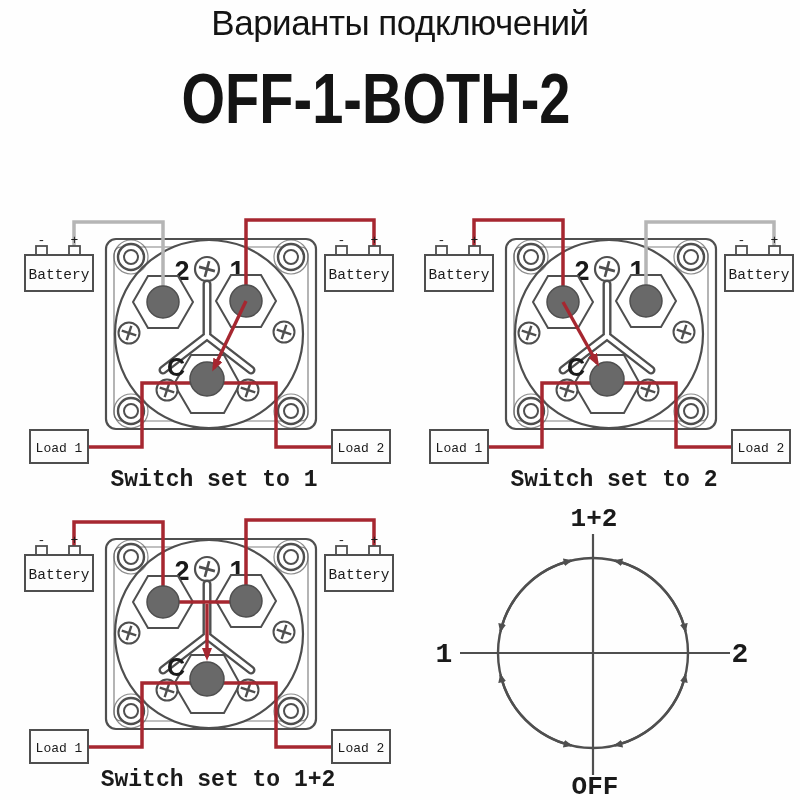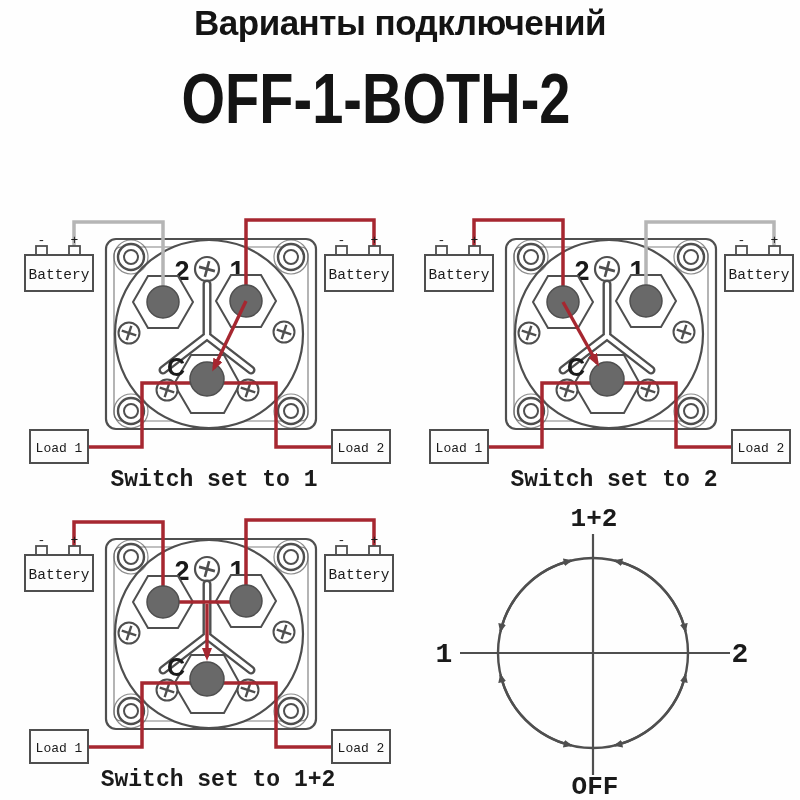--- a/index.html
+++ b/index.html
@@ -1,19 +1,19 @@
 <!DOCTYPE html>
 <html><head>
 <meta charset="utf-8">
 <style>
   html,body{margin:0;padding:0;background:#ffffff;}
   .page{position:relative;width:800px;height:800px;background:#fefefe;overflow:hidden;
         font-family:"Liberation Sans",sans-serif;color:#141414;}
   .title{position:absolute;top:3px;left:0;width:800px;text-align:center;
-         font-size:35px;font-weight:700;letter-spacing:-0.5px;}
+         font-size:35px;font-weight:400;letter-spacing:-0.5px;}
   .heading{position:absolute;top:64px;left:0;width:800px;text-align:center;
            font-size:70px;font-weight:700;line-height:1.0;
            transform:translateX(-24px) scaleX(0.8);transform-origin:50% 50%;}
   .panel{position:absolute;}
   #panelA{left:0;top:200px;}
   #panelB{left:400px;top:200px;}
   #panelC{left:0;top:500px;}
   #panelD{left:400px;top:490px;}
   text{fill:#1a1a1a;}
   .t-sans{font-family:"Liberation Sans",sans-serif;font-weight:700;}

